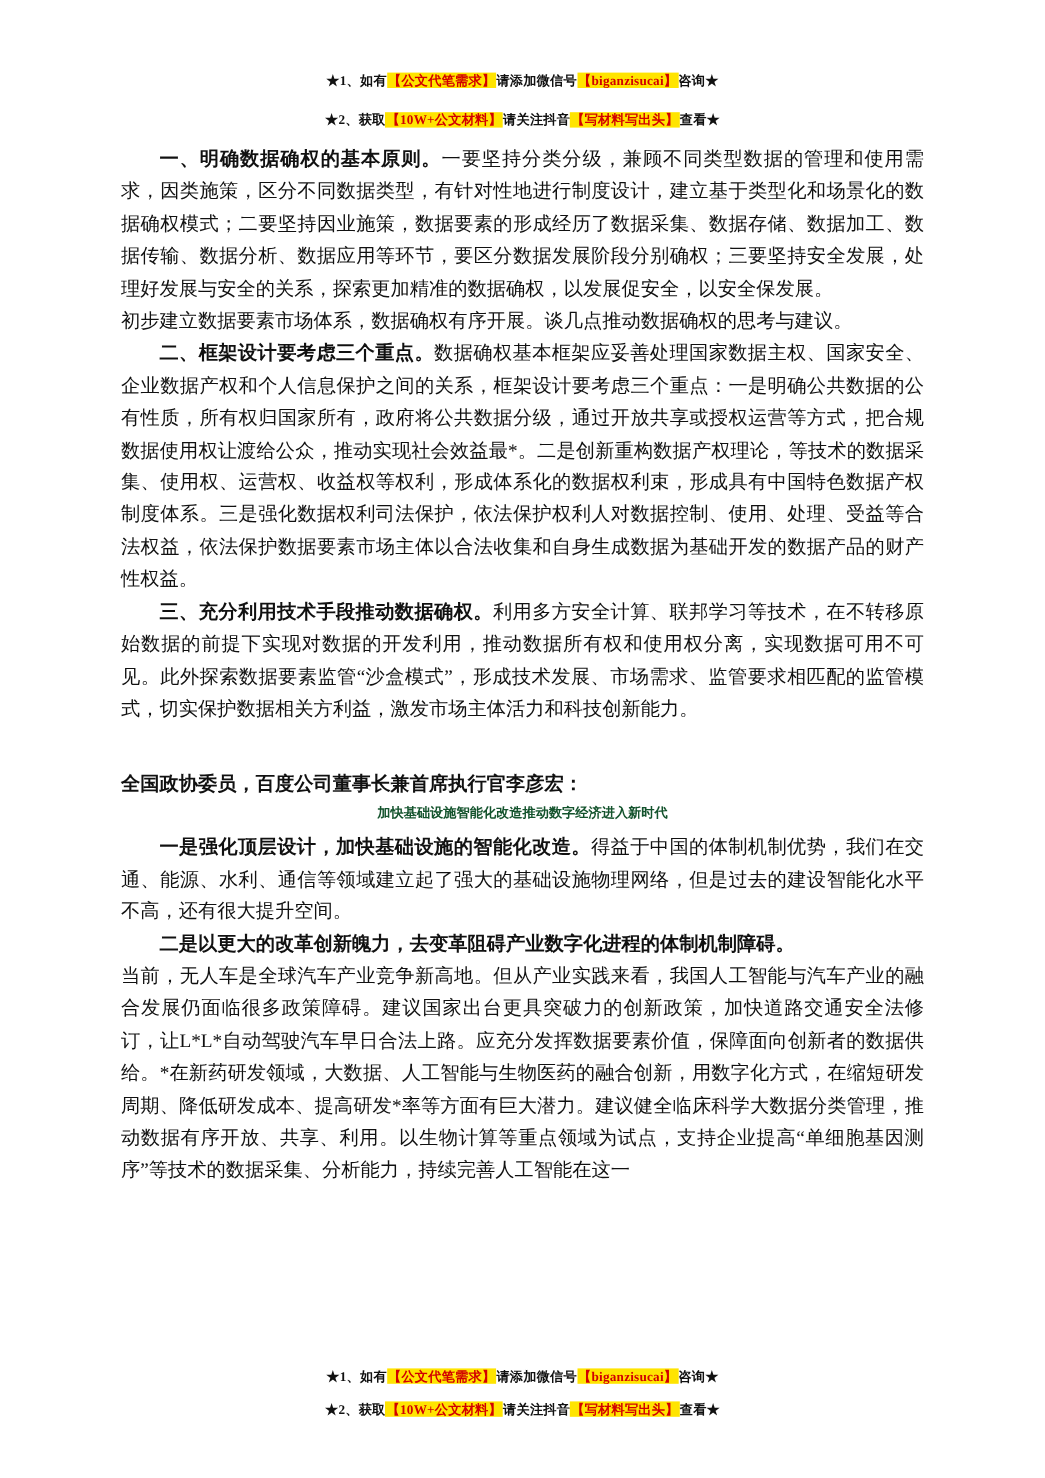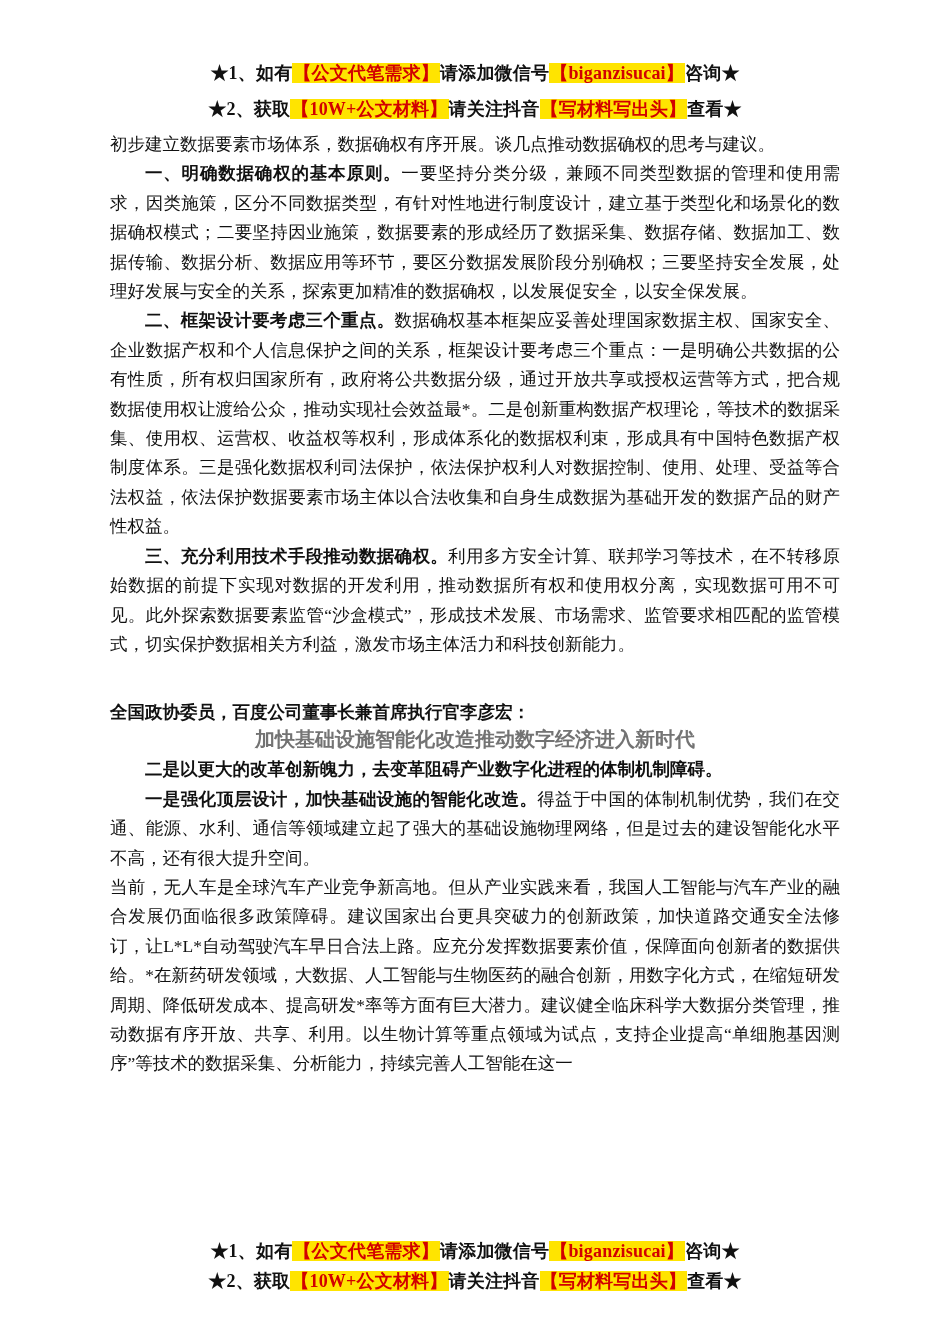--- a/index.html
+++ b/index.html
@@ -19,21 +19,21 @@
     width: 950px;
     height: 1344px;
     box-sizing: border-box;
     padding: 58px 110px 30px 110px;
     position: relative;
   }
   
   .banner {
     text-align: center;
     font-weight: bold;
-    font-size: 18px;
+    font-size: 12px;
     line-height: 30px;
     letter-spacing: 0.2px;
     white-space: nowrap;
   }
   .banner .hl {
     background: #ffe400;
     color: #d20000;
     padding: 0 1px;
   }
   .banner .plain {
@@ -70,55 +70,55 @@
   .sec-title {
     font-weight: bold;
     font-size: 17.5px;
     line-height: 27px;
     margin: 0;
     color: #111111;
   }
   .sec-sub {
     text-align: center;
     font-weight: bold;
-    font-size: 20px;
+    font-size: 12px;
     line-height: 27px;
     margin: 0 0 2px 0;
-    color: #737373;
+    color: #14532d;
   }
 </style>
 </head>
 <body>
 
 <div class="page">
 
   <div class="banner banner-top">
     <span class="plain">★1、如有</span><span class="hl">【公文代笔需求】</span><span class="plain">请添加微信号</span><span class="hl">【biganzisucai】</span><span class="plain">咨询★</span>
   </div>
   <div class="banner banner-top">
     <span class="plain">★2、获取</span><span class="hl">【10W+公文材料】</span><span class="plain">请关注抖音</span><span class="hl">【写材料写出头】</span><span class="plain">查看★</span>
   </div>
 
+  <p class="para indent"><span class="lead">一、明确数据确权的基本原则。</span><span>一要坚持分类分级，兼顾不同类型数据的管理和使用需求，因类施策，区分不同数据类型，有针对性地进行制度设计，建立基于类型化和场景化的数据确权模式；二要坚持因业施策，数据要素的形成经历了数据采集、数据存储、数据加工、数据传输、数据分析、数据应用等环节，要区分数据发展阶段分别确权；三要坚持安全发展，处理好发展与安全的关系，探索更加精准的数据确权，以发展促安全，以安全保发展。</span></p>
+
   <p class="para">初步建立数据要素市场体系，数据确权有序开展。谈几点推动数据确权的思考与建议。</p>
-
-  <p class="para indent"><span class="lead">一、明确数据确权的基本原则。</span><span>一要坚持分类分级，兼顾不同类型数据的管理和使用需求，因类施策，区分不同数据类型，有针对性地进行制度设计，建立基于类型化和场景化的数据确权模式；二要坚持因业施策，数据要素的形成经历了数据采集、数据存储、数据加工、数据传输、数据分析、数据应用等环节，要区分数据发展阶段分别确权；三要坚持安全发展，处理好发展与安全的关系，探索更加精准的数据确权，以发展促安全，以安全保发展。</span></p>
 
   <p class="para indent"><span class="lead">二、框架设计要考虑三个重点。</span><span>数据确权基本框架应妥善处理国家数据主权、国家安全、企业数据产权和个人信息保护之间的关系，框架设计要考虑三个重点：一是明确公共数据的公有性质，所有权归国家所有，政府将公共数据分级，通过开放共享或授权运营等方式，把合规数据使用权让渡给公众，推动实现社会效益最*。二是创新重构数据产权理论，等技术的数据采集、使用权、运营权、收益权等权利，形成体系化的数据权利束，形成具有中国特色数据产权制度体系。三是强化数据权利司法保护，依法保护权利人对数据控制、使用、处理、受益等合法权益，依法保护数据要素市场主体以合法收集和自身生成数据为基础开发的数据产品的财产性权益。</span></p>
 
   <p class="para indent"><span class="lead">三、充分利用技术手段推动数据确权。</span><span>利用多方安全计算、联邦学习等技术，在不转移原始数据的前提下实现对数据的开发利用，推动数据所有权和使用权分离，实现数据可用不可见。此外探索数据要素监管“沙盒模式”，形成技术发展、市场需求、监管要求相匹配的监管模式，切实保护数据相关方利益，激发市场主体活力和科技创新能力。</span></p>
 
   <div class="gap-big"></div>
 
   <p class="sec-title">全国政协委员，百度公司董事长兼首席执行官李彦宏：</p>
   <p class="sec-sub">加快基础设施智能化改造推动数字经济进入新时代</p>
 
 
+  <p class="para indent"><span class="lead">一是强化顶层设计，加快基础设施的智能化改造。</span><span>得益于中国的体制机制优势，我们在交通、能源、水利、通信等领域建立起了强大的基础设施物理网络，但是过去的建设智能化水平不高，还有很大提升空间。</span></p>
+
   <p class="para indent"><span class="lead">二是以更大的改革创新魄力，去变革阻碍产业数字化进程的体制机制障碍。</span></p>
-
-  <p class="para indent"><span class="lead">一是强化顶层设计，加快基础设施的智能化改造。</span><span>得益于中国的体制机制优势，我们在交通、能源、水利、通信等领域建立起了强大的基础设施物理网络，但是过去的建设智能化水平不高，还有很大提升空间。</span></p>
   <p class="para">当前，无人车是全球汽车产业竞争新高地。但从产业实践来看，我国人工智能与汽车产业的融合发展仍面临很多政策障碍。建议国家出台更具突破力的创新政策，加快道路交通安全法修订，让L*L*自动驾驶汽车早日合法上路。应充分发挥数据要素价值，保障面向创新者的数据供给。*在新药研发领域，大数据、人工智能与生物医药的融合创新，用数字化方式，在缩短研发周期、降低研发成本、提高研发*率等方面有巨大潜力。建议健全临床科学大数据分类管理，推动数据有序开放、共享、利用。以生物计算等重点领域为试点，支持企业提高“单细胞基因测序”等技术的数据采集、分析能力，持续完善人工智能在这一</p>
 
   <div class="banner-bottom-wrap">
     <div class="banner">
       <span class="plain">★1、如有</span><span class="hl">【公文代笔需求】</span><span class="plain">请添加微信号</span><span class="hl">【biganzisucai】</span><span class="plain">咨询★</span>
     </div>
     <div class="banner">
       <span class="plain">★2、获取</span><span class="hl">【10W+公文材料】</span><span class="plain">请关注抖音</span><span class="hl">【写材料写出头】</span><span class="plain">查看★</span>
     </div>
   </div>

